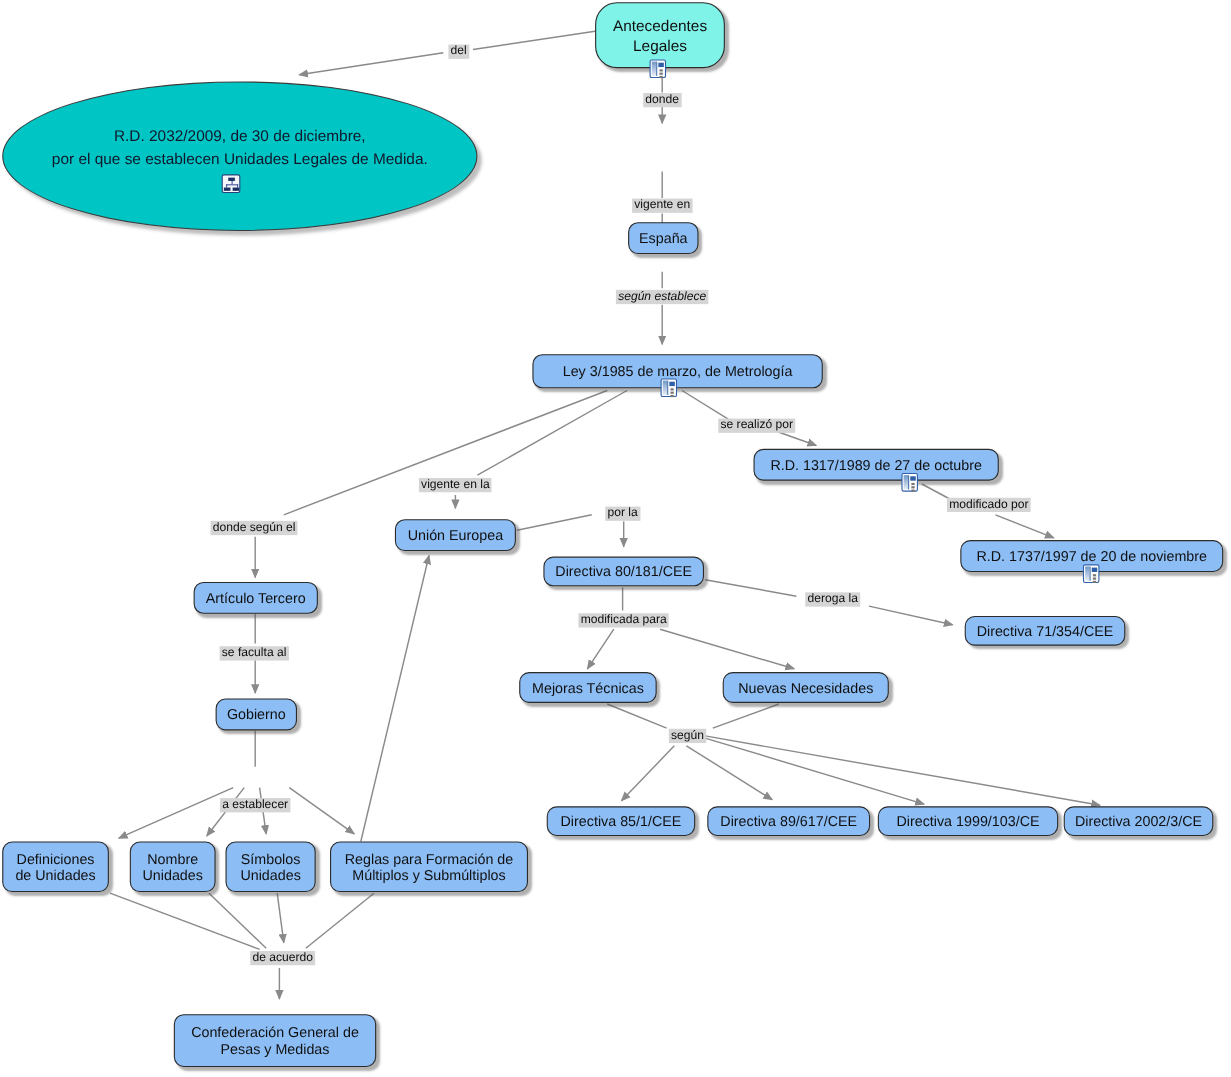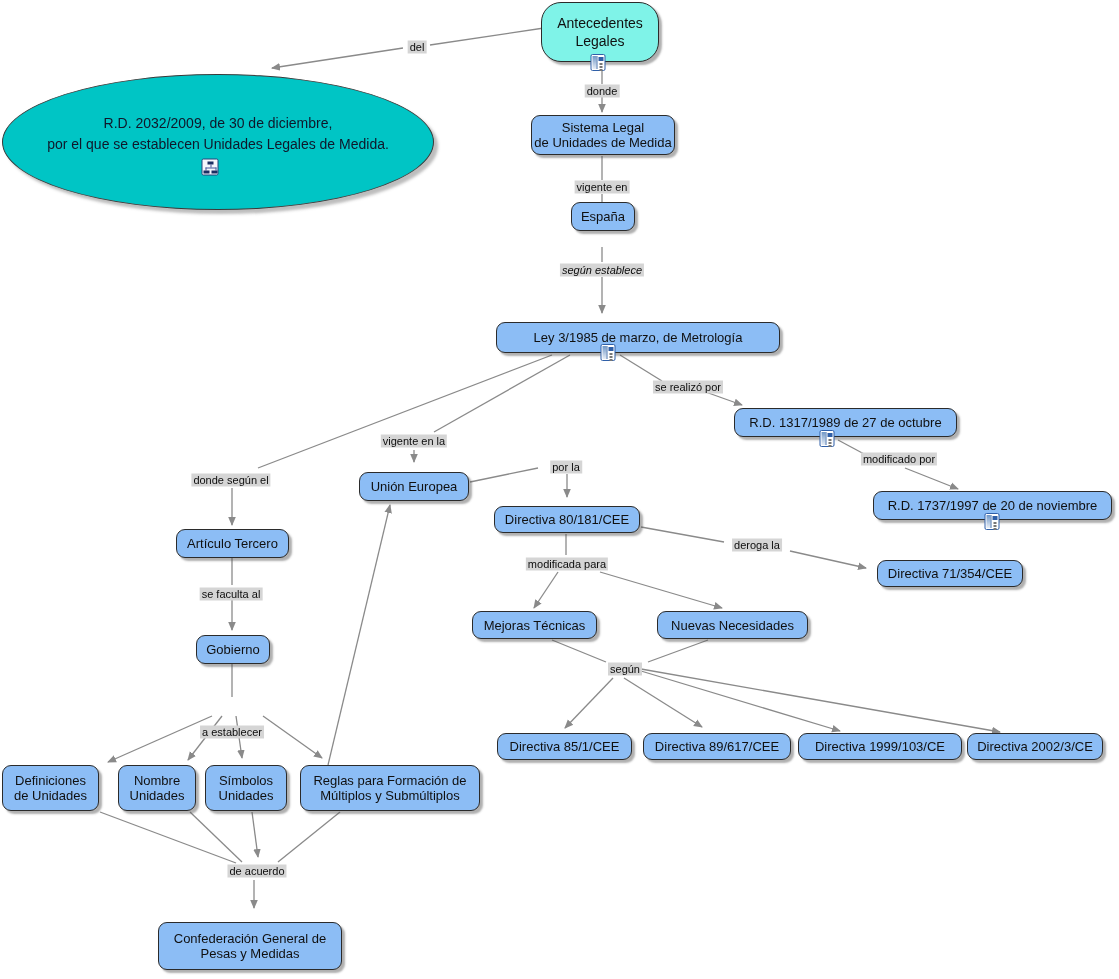--- a/index.html
+++ b/index.html
@@ -210,37 +210,31 @@
   <div class="map-icon" style="left:210px; top:167px;">
     <div class="mi box" style="left:5px; top:2px;"></div>
     <div class="mi line" style="left:8px; top:5px; height:3px;"></div>
     <div class="mi hline" style="left:3px; top:8px; width:11px;"></div>
     <div class="mi line" style="left:3px; top:8px; height:3px;"></div>
     <div class="mi line" style="left:13px; top:8px; height:3px;"></div>
     <div class="mi box" style="left:1px; top:11px;"></div>
     <div class="mi box" style="left:9px; top:11px;"></div>
   </div>
 
-  <div class="node" style="left:531px; top:115px; width:144px; height:40px;">
-    <span>
-      <span>Sistema Legal</span><br>
-      <span>de Unidades de Medida</span>
-    </span>
-  </div>
 
   <div class="node" style="left:571px; top:202px; width:64px; height:29px;">
     <span>España</span>
   </div>
 
-  <div class="node" style="left:496px; top:322px; width:284px; height:31px;">
+  <div class="node" style="left:484px; top:322px; width:264px; height:31px;">
     <span>Ley 3/1985 de marzo, de Metrología</span>
   </div>
   <div class="doc-icon" style="left:608px; top:344px;"></div>
 
-  <div class="node" style="left:734px; top:408px; width:223px; height:29px;">
+  <div class="node" style="left:685px; top:408px; width:223px; height:29px;">
     <span>R.D. 1317/1989 de 27 de octubre</span>
   </div>
   <div class="doc-icon" style="left:827px; top:430px;"></div>
 
   <div class="node" style="left:873px; top:491px; width:239px; height:29px;">
     <span>R.D. 1737/1997 de 20 de noviembre</span>
   </div>
   <div class="doc-icon" style="left:992px; top:513px;"></div>
 
   <div class="node" style="left:359px; top:472px; width:110px; height:29px;">

